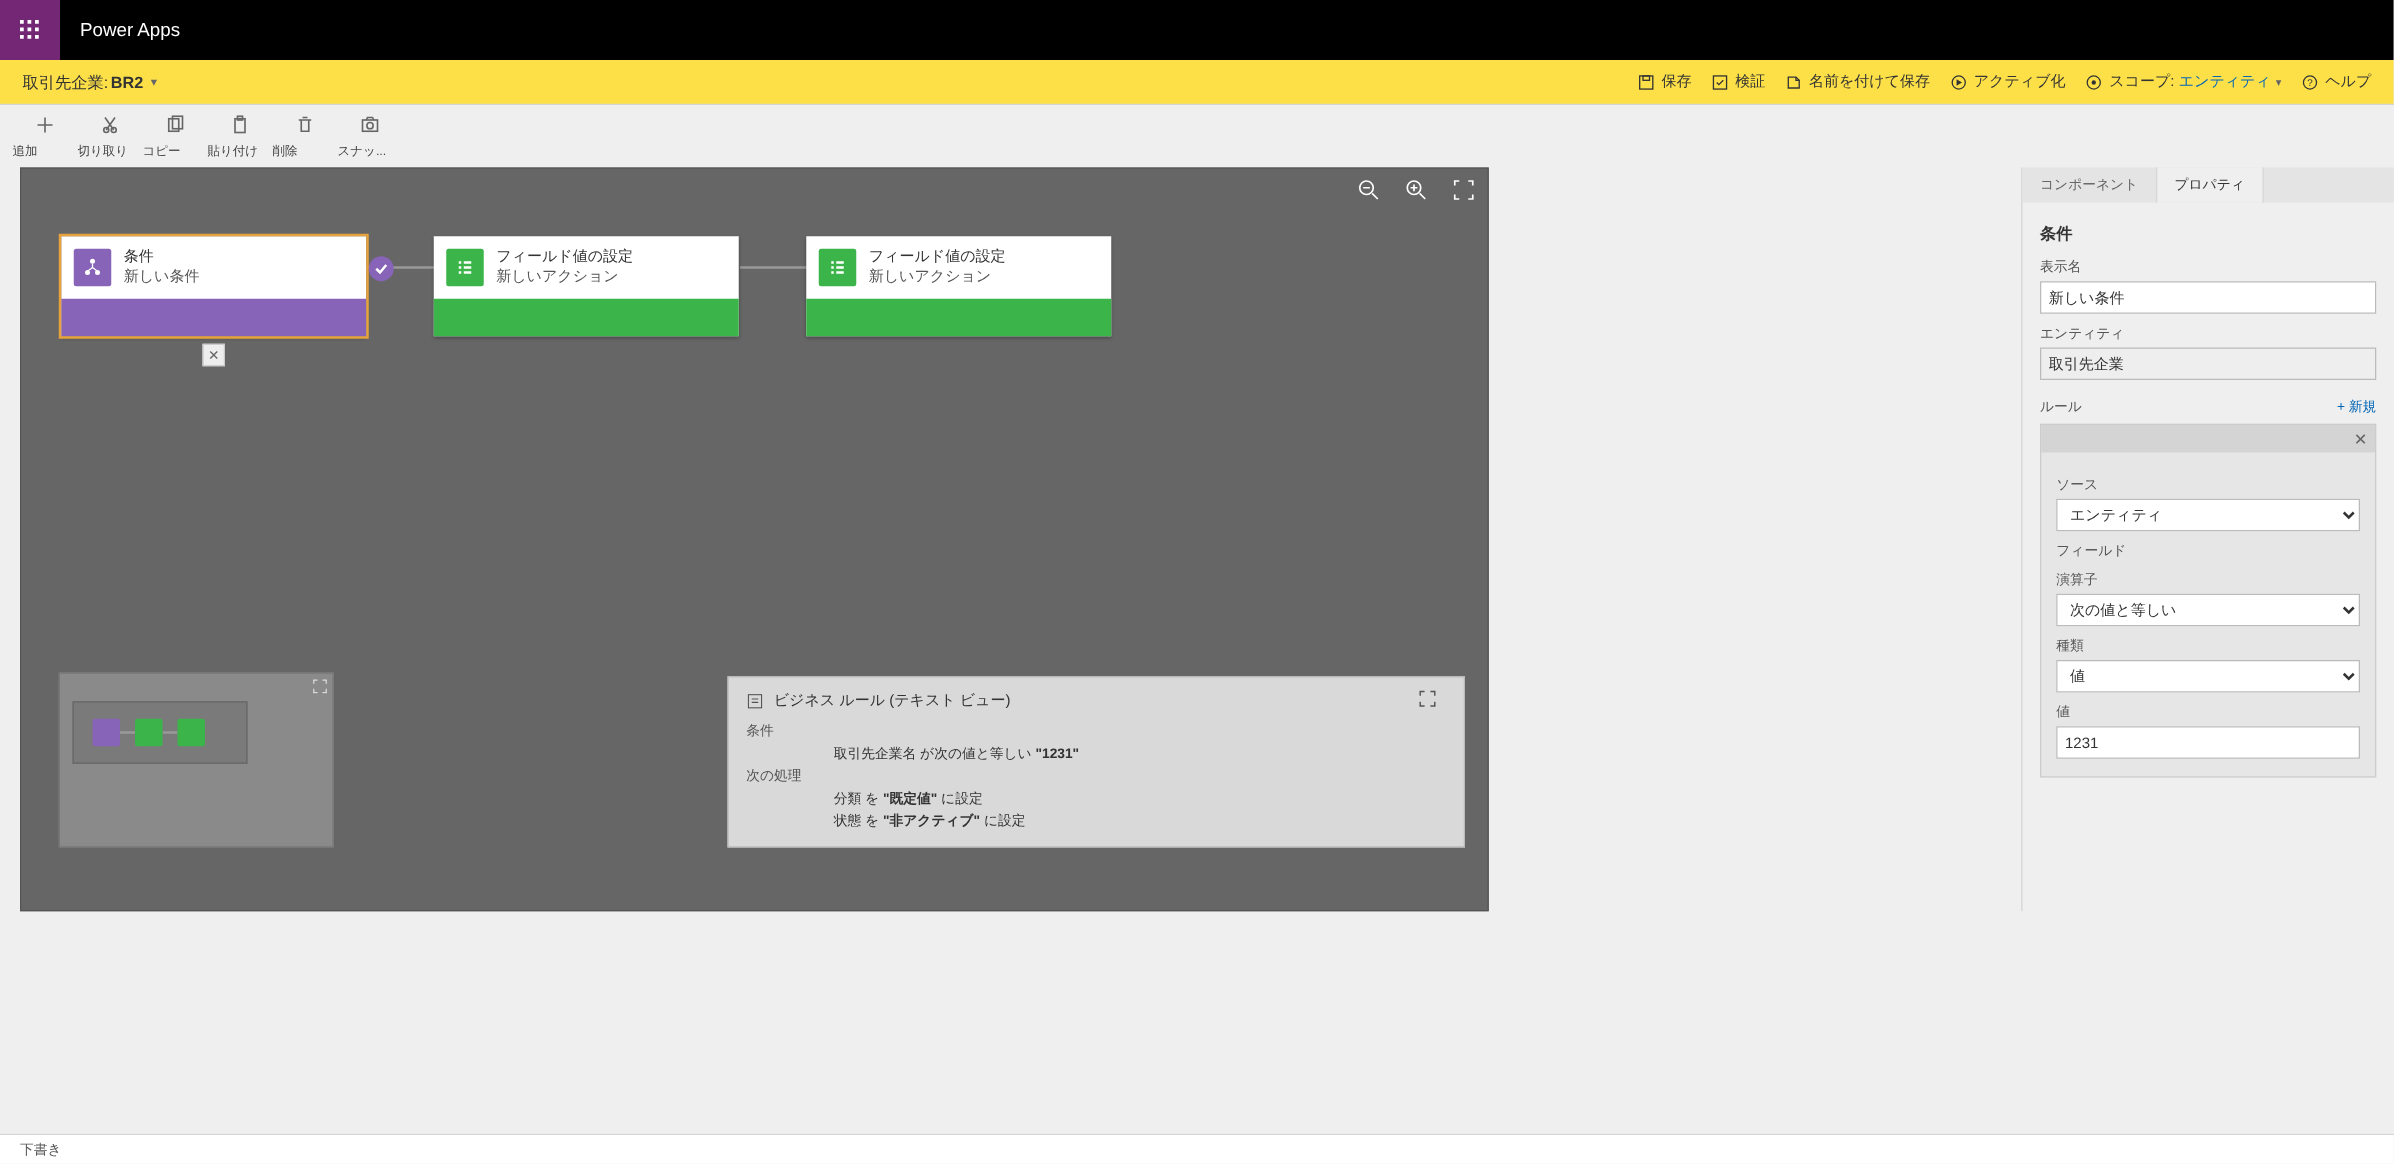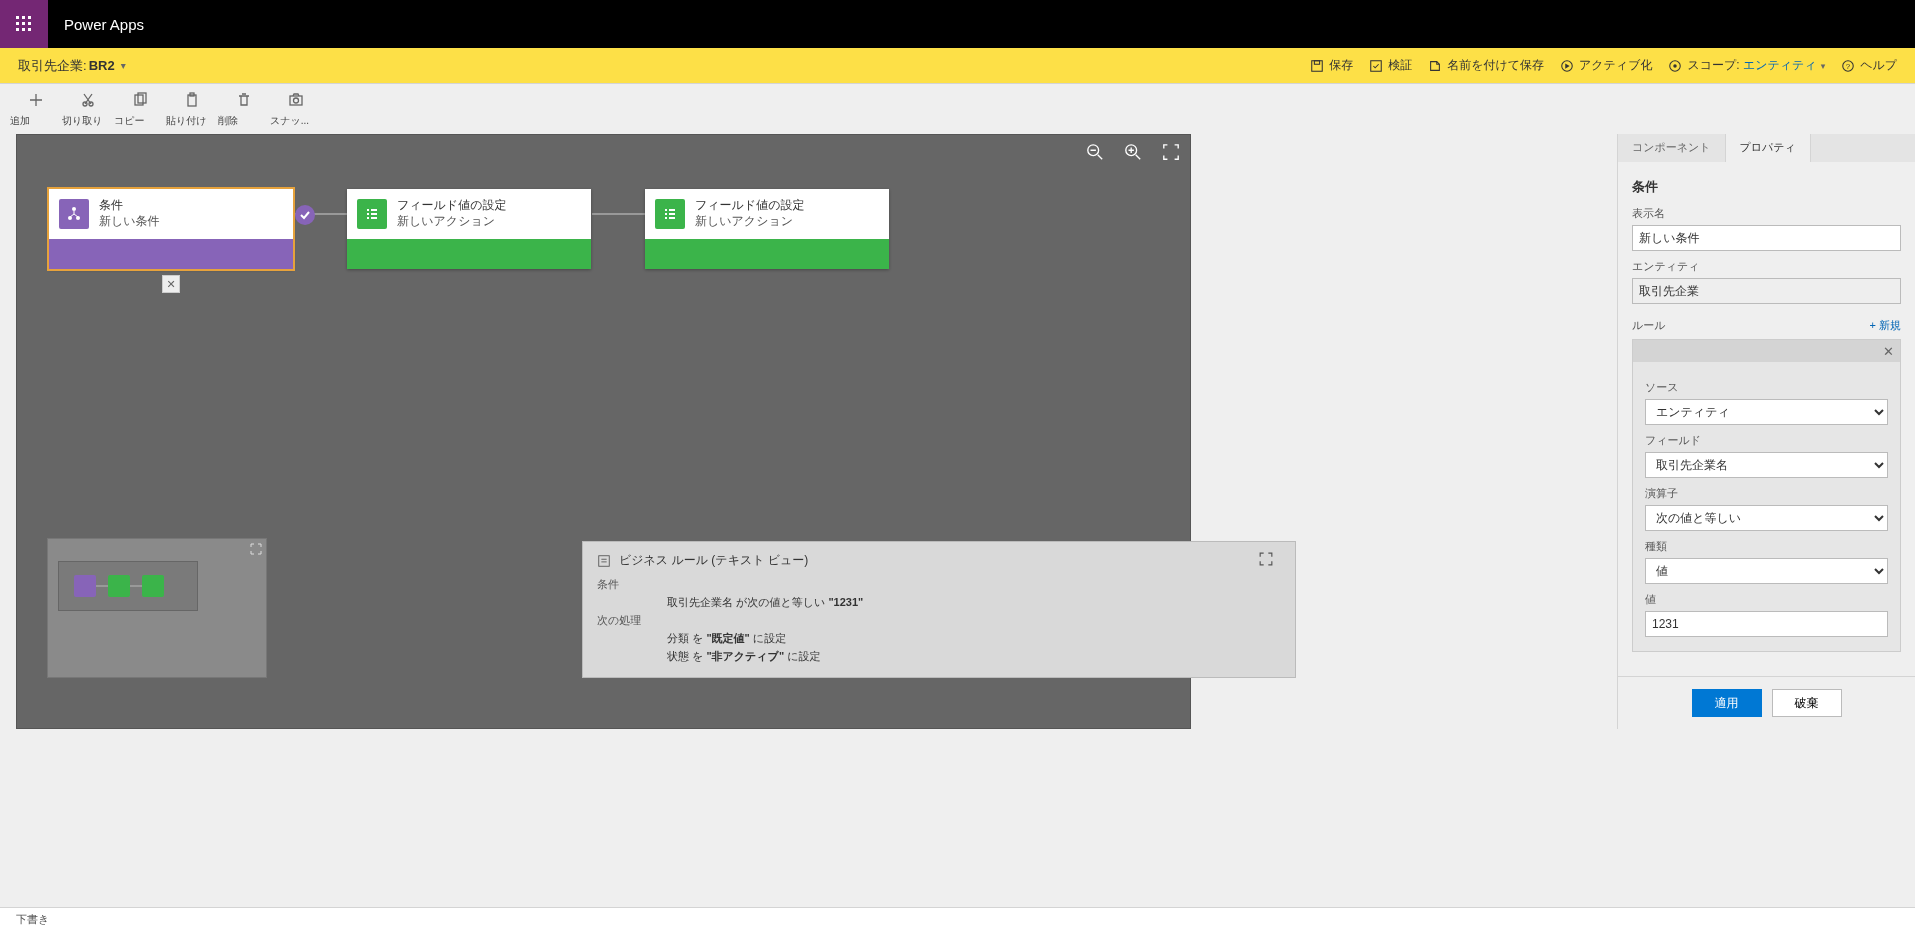--- a/index.html
+++ b/index.html
@@ -44,21 +44,21 @@
 .connector { position:absolute; height:2px; background:#999; }
 .minimap { position:absolute; left:30px; bottom:50px; width:220px; height:140px; background:#8a8a8a; border:1px solid #777; }
 .minimap .expand { position:absolute; right:4px; top:4px; }
 .minimap .expand svg { width:12px; height:12px; stroke:#ddd; fill:none; }
 .minimap .box { position:absolute; left:10px; top:22px; width:140px; height:50px; background:#7a7a7a; border:1px solid #666; }
 .minimap .n { position:absolute; width:22px; height:22px; border-radius:2px; top:36px; }
 .minimap .n1 { left:26px; background:#8764b8; }
 .minimap .n2 { left:60px; background:#3bb44a; }
 .minimap .n3 { left:94px; background:#3bb44a; }
 .minimap .l { position:absolute; height:2px; background:#999; top:46px; }
-.textview { position:absolute; left:565px; bottom:50px; width:714px; background:#d9d9d9; border:1px solid #bbb; padding:10px 14px; color:#333; }
+.textview { position:absolute; left:565px; bottom:50px; width:590px; background:#d9d9d9; border:1px solid #bbb; padding:10px 14px; color:#333; }
 .textview .hdr { display:flex; align-items:center; font-size:12px; margin-bottom:8px; }
 .textview .hdr svg { width:14px; height:14px; margin-right:8px; stroke:#555; fill:none; }
 .textview .hdr .exp { margin-left:auto; }
 .textview .row { display:flex; font-size:11px; margin:3px 0; }
 .textview .lab { width:70px; color:#555; }
 .textview .val { color:#333; }
 .textview .val b { font-weight:700; }
 .rightpanel { position:absolute; right:0; top:134px; width:298px; height:595px; background:#efefef; border-left:1px solid #d4d4d4; display:flex; flex-direction:column; }
 .rtabs { display:flex; height:28px; background:#e4e4e4; }
 .rtab { padding:6px 14px; font-size:11px; color:#666; cursor:pointer; border-right:1px solid #d4d4d4; }
@@ -337,31 +337,26 @@
       <span class="add">+ 新規</span>
     </div>
     <div class="rulebox">
       <div class="rulebar">
           <span class="x">✕</span>
         </div>
       <div class="rulebody">
         <div class="flab">ソース</div>
         <select class="fselect"><option id="opt-src">エンティティ</option></select>
         <div class="flab">フィールド</div>
-        <select class="fselect"><option id="opt-fld">取引先企業名</option></select>
         <div class="flab">演算子</div>
         <select class="fselect"><option id="opt-op">次の値と等しい</option></select>
         <div class="flab">種類</div>
         <select class="fselect"><option id="opt-typ">値</option></select>
         <div class="flab">値</div>
         <input class="finput" value="1231" style="">
       </div>
     </div>
   </div>
-  <div class="rfoot">
-    <button class="btn primary">適用</button>
-    <button class="btn">破棄</button>
-  </div>
 </div>
 
 <div class="footer">
   <span>下書き</span>
 </div>
 
 </body></html>

